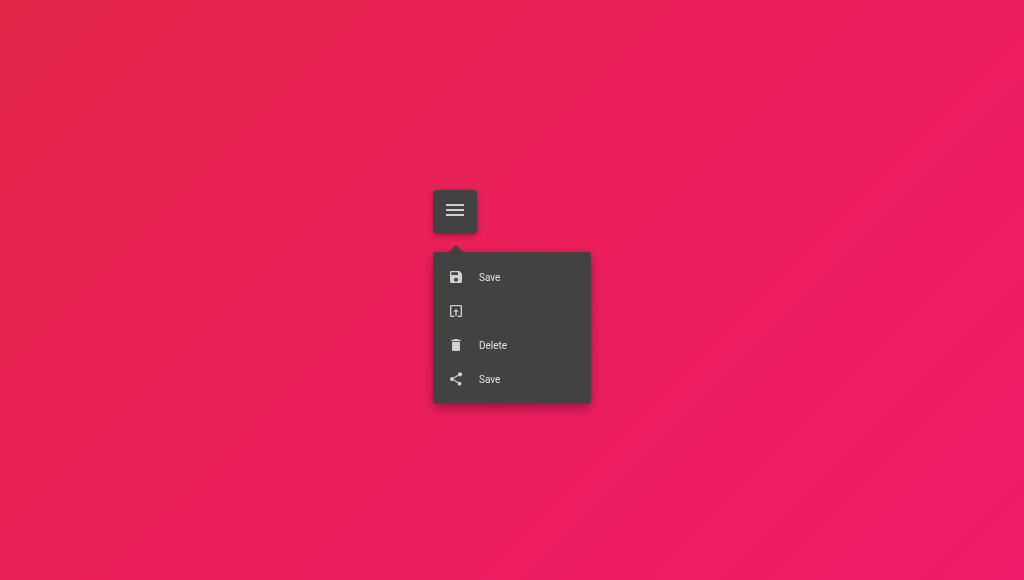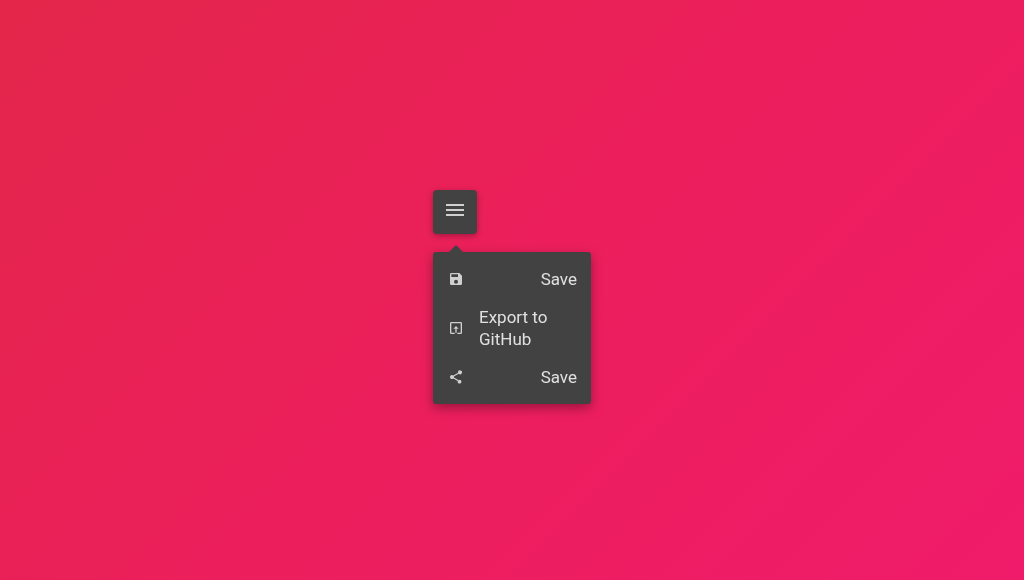--- a/index.html
+++ b/index.html
@@ -56,23 +56,22 @@
       border-left: 7px solid transparent;
       border-right: 7px solid transparent;
       border-bottom: 7px solid #424242;
     }
     .menu-item {
       display: flex;
       align-items: center;
       padding: 8px 14px;
       cursor: pointer;
       color: #e0e0e0;
-      font-size: 17px;
+      font-size: 10px;
       line-height: 1.3;
-      justify-content: space-between;
     }
     .menu-item .icon {
       width: 18px;
       height: 18px;
       margin-right: 14px;
       display: flex;
       align-items: center;
       justify-content: center;
       flex-shrink: 0;
     }
@@ -103,23 +102,30 @@
       </span>
       <span>Save</span>
     </div>
 
     <div class="menu-item">
       <span class="icon">
         <svg viewBox="0 0 24 24">
             <path d="M19 3H5a2 2 0 0 0-2 2v14a2 2 0 0 0 2 2h5v-2H5V5h14v14h-5v2h5a2 2 0 0 0 2-2V5a2 2 0 0 0-2-2zm-7 6l-4 4h3v6h2v-6h3l-4-4z"></path>
           </svg>
       </span>
-      <span>Export to GitHub</span>
     </div>
 
+    <div class="menu-item">
+      <span class="icon">
+        <svg viewBox="0 0 24 24">
+            <path d="M6 19a2 2 0 0 0 2 2h8a2 2 0 0 0 2-2V7H6v12zM19 4h-3.5l-1-1h-5l-1 1H5v2h14V4z"></path>
+          </svg>
+      </span>
+      <span>Delete</span>
+    </div>
 
     <div class="menu-item">
       <span class="icon">
         <svg viewBox="0 0 24 24">
             <path d="M18 16.08a2.91 2.91 0 0 0-1.96.77L8.91 12.7a3.27 3.27 0 0 0 0-1.4l7.05-4.11A2.99 2.99 0 1 0 15 5c0 .24.04.47.09.7L8.04 9.81a3 3 0 1 0 0 4.38l7.12 4.16c-.5.21-.8.43-.8.65a2.92 2.92 0 1 0 2.92-2.92z"></path>
           </svg>
       </span>
       <span>Save</span>
     </div>
   </div>

